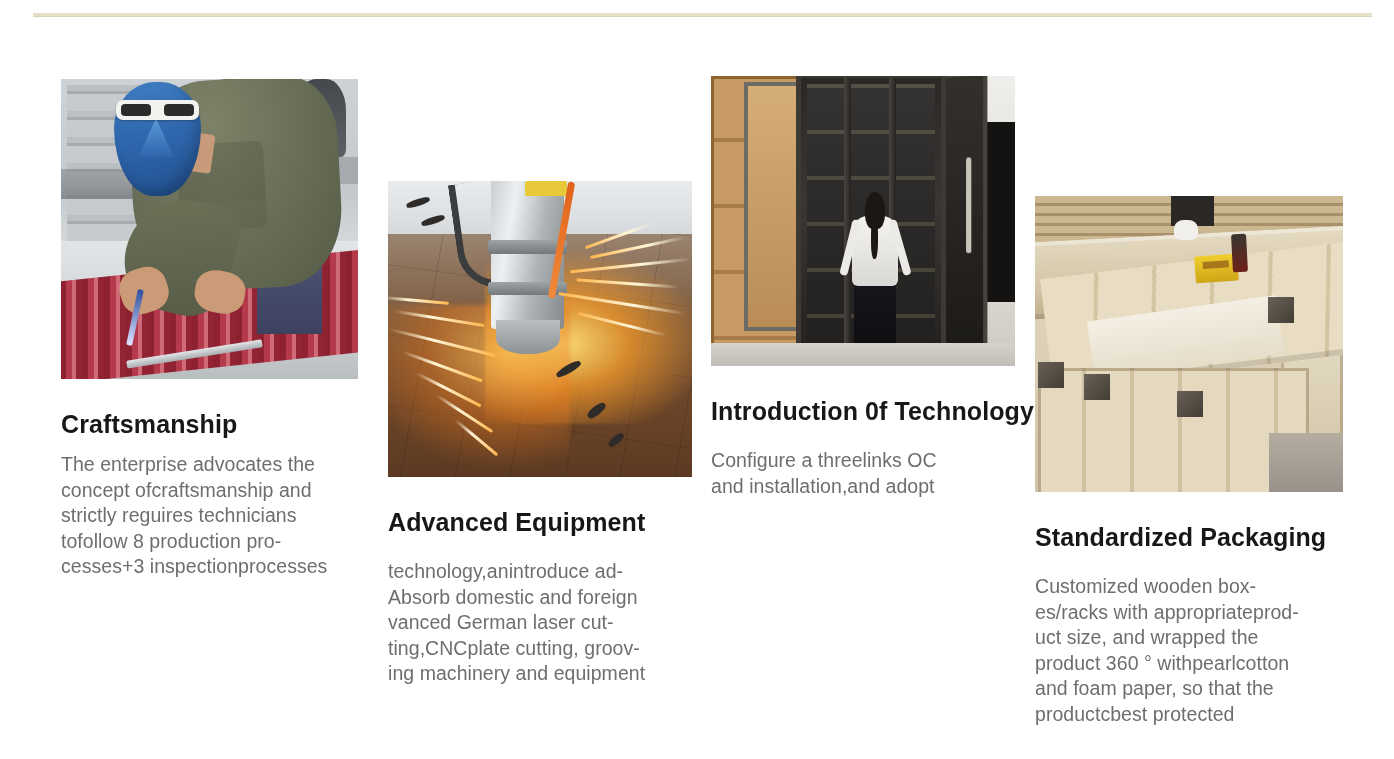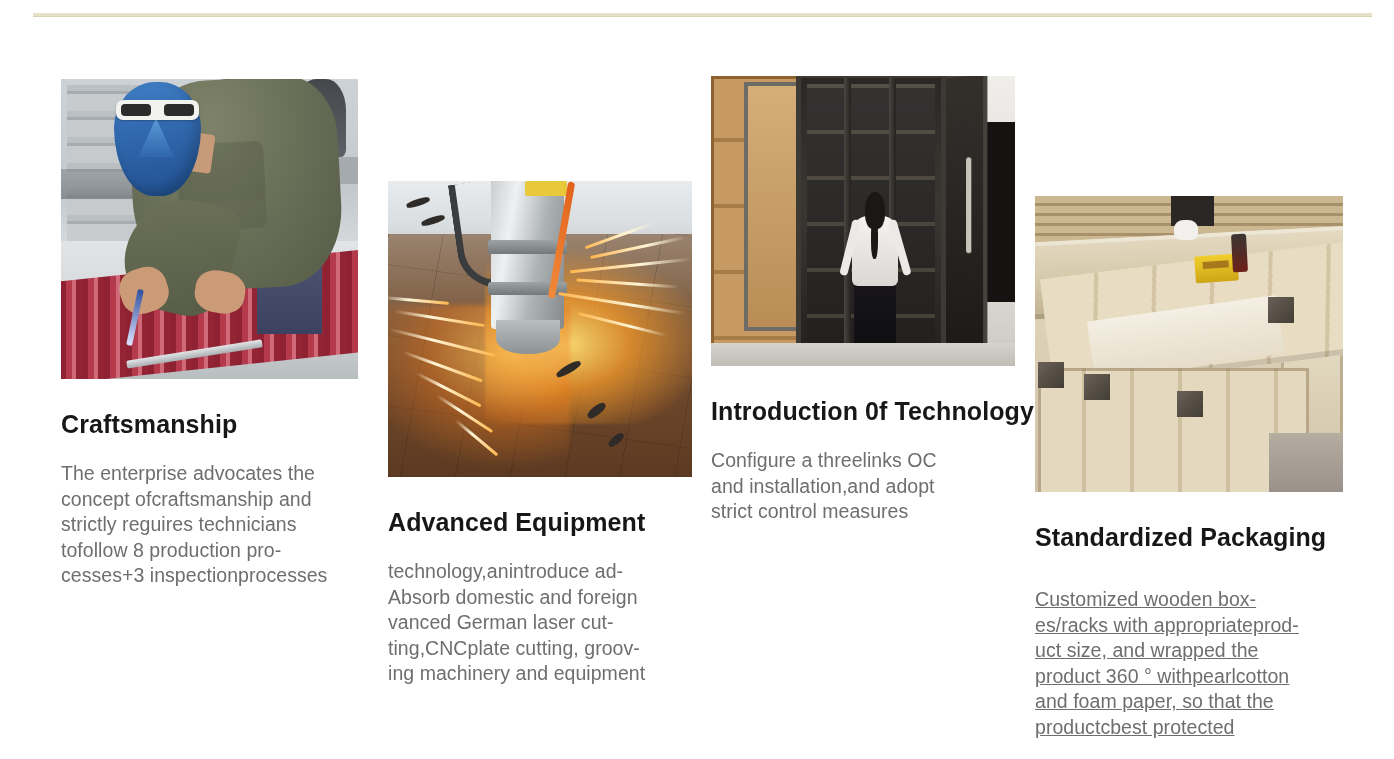--- a/index.html
+++ b/index.html
@@ -49,36 +49,36 @@
     color: #6e6e6e;
     line-height: 25.6px;
     letter-spacing: 0.05px;
   }
   .card-body p { margin: 0; }
 
   
   #col1 { left: 61px;   top: 79px;  width: 300px; }
   #col1 .photo { width: 297px; height: 300px; }
   #col1 .card-title { margin-top: 30px; }
-  #col1 .card-body  { margin-top: 22px; width: 295px; }
+  #col1 .card-body  { margin-top: 13px; width: 295px; }
 
   #col2 { left: 388px;  top: 181px; width: 306px; }
   #col2 .photo { width: 304px; height: 296px; }
   #col2 .card-title { margin-top: 30px; }
   #col2 .card-body  { margin-top: 22px; width: 300px; }
 
   #col3 { left: 711px;  top: 76px;  width: 306px; }
   #col3 .photo { width: 304px; height: 290px; }
   #col3 .card-title { margin-top: 30px; }
   #col3 .card-body  { margin-top: 22px; width: 300px; }
 
   #col4 { left: 1035px; top: 196px; width: 310px; }
   #col4 .photo { width: 308px; height: 296px; }
   #col4 .card-title { margin-top: 30px; }
-  #col4 .card-body  { margin-top: 35px; width: 308px; text-decoration: underline; }
+  #col4 .card-body  { margin-top: 22px; width: 308px; }
 
   
   .p1 {
     background:
       linear-gradient(180deg, #cdd2d6 0%, #c3c9cd 38%, #d5d9dc 55%, #c9ced1 100%);
   }
   .p1 .floor {
     position: absolute; left: 0; bottom: 0; width: 100%; height: 46%;
     background: linear-gradient(180deg, #e2e5e7 0%, #cfd3d5 60%, #b9bec1 100%);
   }
@@ -505,21 +505,20 @@
       <div class="armL"></div>
       <div class="armR"></div>
       <div class="hair"></div>
     </div>
     <div class="floor3"></div>
   </div>
   <div class="card-title">Introduction 0f Technology</div>
   <div class="card-body">
     <p>Configure a threelinks OC</p>
     <p>and installation,and adopt</p>
-    <p>strict control measures</p>
   </div>
 </div>
 
 <div class="card" id="col4">
   <div class="photo p4" role="img" aria-label="Rows of light-coloured wooden packing crates with metal corner brackets and a yellow tool case on top">
     <div class="bgstack"></div>
     <div class="dark"></div>
     <div class="rowback"></div>
     <div class="crateRight"></div>
     <div class="crateTop"></div>

